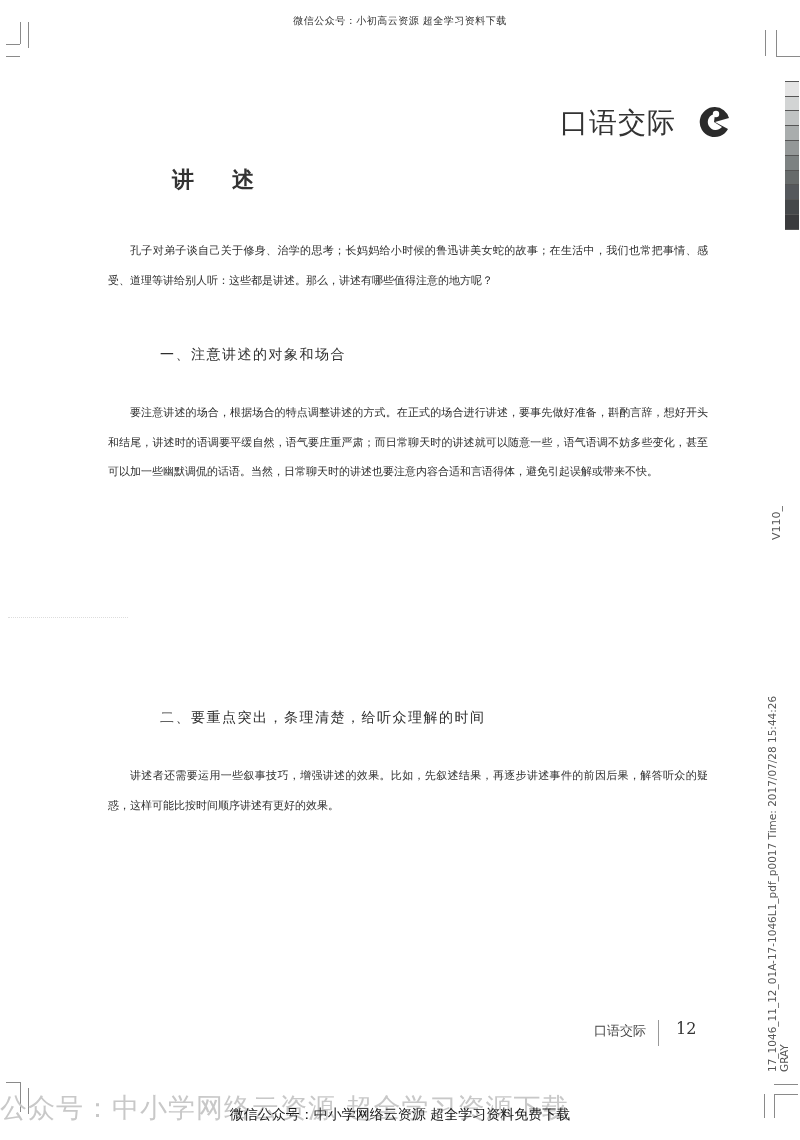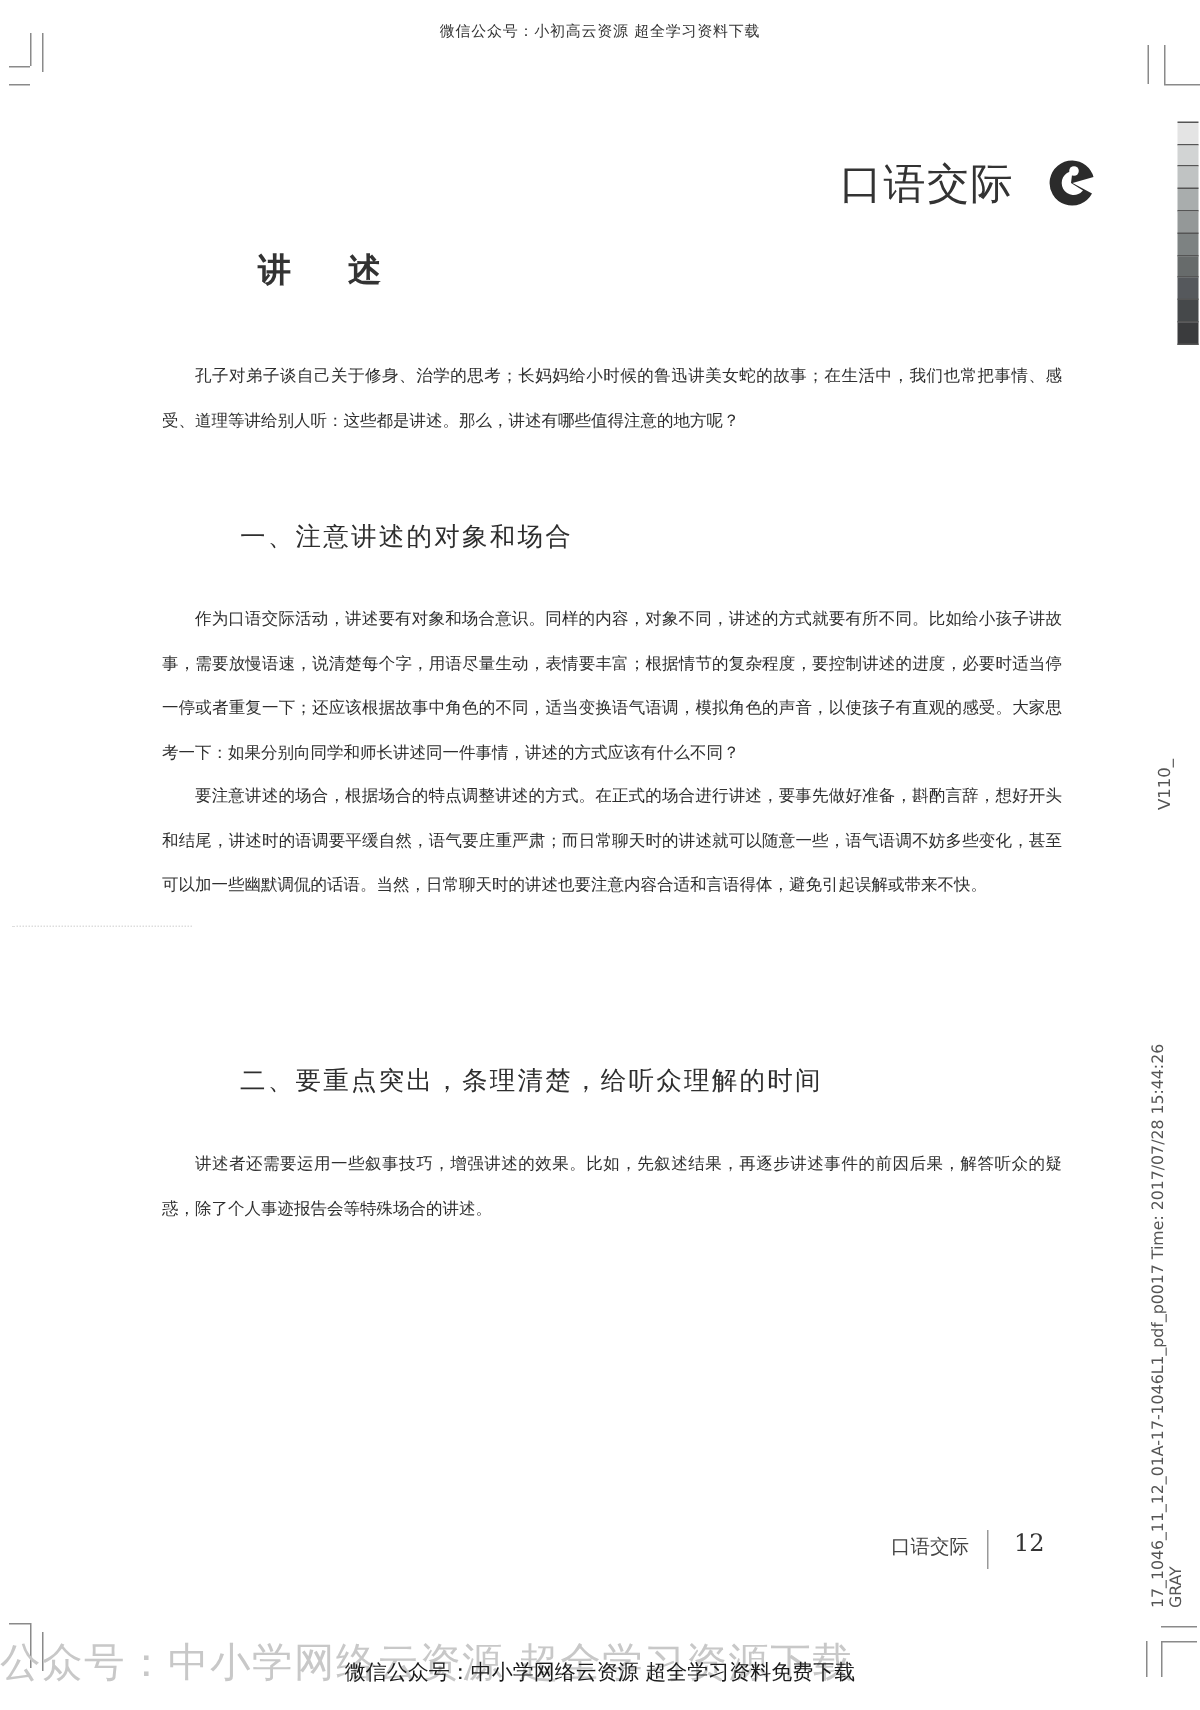--- a/index.html
+++ b/index.html
@@ -24,21 +24,21 @@
     font-family: "DejaVu Sans", "Liberation Sans", sans-serif;
   }
   .title span { display: inline-block; }
   .title .gap { width: 38px; }
   .para {
     left: 108px; width: 600px; font-size: 11px; line-height: 29.5px;
     text-align: justify; color: #2e2e2e;
   }
   .para p { margin: 0; text-indent: 2em; }
   .h2 {
-    left: 160px; font-size: 17px; color: #2e2e2e; letter-spacing: 1.5px;
+    left: 160px; font-size: 14px; color: #2e2e2e; letter-spacing: 1.5px;
   }
   .gray-strip { top: 67px; left: 785px; width: 14px; height: 152px; }
   .gray-strip div { height: 13.8px; border-bottom: 1px solid #555; }
   .side-v { left: 770px; font-size: 11px; color: #555; transform: rotate(-90deg); transform-origin: left top; font-family: "DejaVu Sans", "Liberation Sans", sans-serif; white-space: nowrap; }
   .footer-label { top: 1022px; left: 594px; font-size: 13px; color: #444; }
   .footer-sep { top: 1020px; left: 658px; width: 1px; height: 26px; background: #999; }
   .footer-num { top: 1019px; left: 676px; font-size: 16px; color: #333; }
   .wm-bottom-big {
     top: 1090px; left: 0; width: 800px; font-size: 27px; color: #c8c8c8;
     font-family: "DejaVu Sans", "Liberation Sans", sans-serif; letter-spacing: 1px;
@@ -92,28 +92,27 @@
 <div class="abs title">
   <span>讲</span><span class="gap"></span><span>述</span>
 </div>
 
 <div class="abs para" style="top:236px;">
   <p>孔子对弟子谈自己关于修身、治学的思考；长妈妈给小时候的鲁迅讲美女蛇的故事；在生活中，我们也常把事情、感受、道理等讲给别人听：这些都是讲述。那么，讲述有哪些值得注意的地方呢？</p>
 </div>
 
 <div class="abs h2" style="top:346px;">一、注意讲述的对象和场合</div>
 <div class="abs para" style="top:398px;">
-  <p>作为口语交际活动，讲述要有对象和场合意识。同样的内容，对象不同，讲述的方式就要有所不同。比如给小孩子讲故事，需要放慢语速，说清楚每个字，用语尽量生动，表情要丰富；根据情节的复杂程度，要控制讲述的进度，必要时适当停一停或者重复一下；还应该根据故事中角色的不同，适当变换语气语调，模拟角色的声音，以使孩子有直观的感受。大家思考一下：如果分别向同学和师长讲述同一件事情，讲述的方式应该有什么不同？</p>
   <p>要注意讲述的场合，根据场合的特点调整讲述的方式。在正式的场合进行讲述，要事先做好准备，斟酌言辞，想好开头和结尾，讲述时的语调要平缓自然，语气要庄重严肃；而日常聊天时的讲述就可以随意一些，语气语调不妨多些变化，甚至可以加一些幽默调侃的话语。当然，日常聊天时的讲述也要注意内容合适和言语得体，避免引起误解或带来不快。</p>
 </div>
 <div class="abs dotline"></div>
 
 <div class="abs h2" style="top:709px;">二、要重点突出，条理清楚，给听众理解的时间</div>
 <div class="abs para" style="top:761px;">
-  <p>讲述者还需要运用一些叙事技巧，增强讲述的效果。比如，先叙述结果，再逐步讲述事件的前因后果，解答听众的疑惑，除了个人事迹报告会等特殊场合的讲述。</p>
+  <p>讲述者还需要运用一些叙事技巧，增强讲述的效果。比如，先叙述结果，再逐步讲述事件的前因后果，解答听众的疑惑，这样可能比按时间顺序讲述有更好的效果。</p>
 </div>
 
 <div class="abs side-v" style="top:540px;">V110_</div>
 <div class="abs side-v" style="top:1072px;left:766px;font-size:10.5px;">17_1046_11_12_01A-17-1046L1_pdf_p0017 Time: 2017/07/28 15:44:26</div>
 <div class="abs side-v" style="top:1072px;left:778px;font-size:10.5px;">GRAY</div>
 
 <div class="abs footer-label">口语交际</div>
 <div class="abs footer-sep"></div>
 <div class="abs footer-num">12</div>
 

